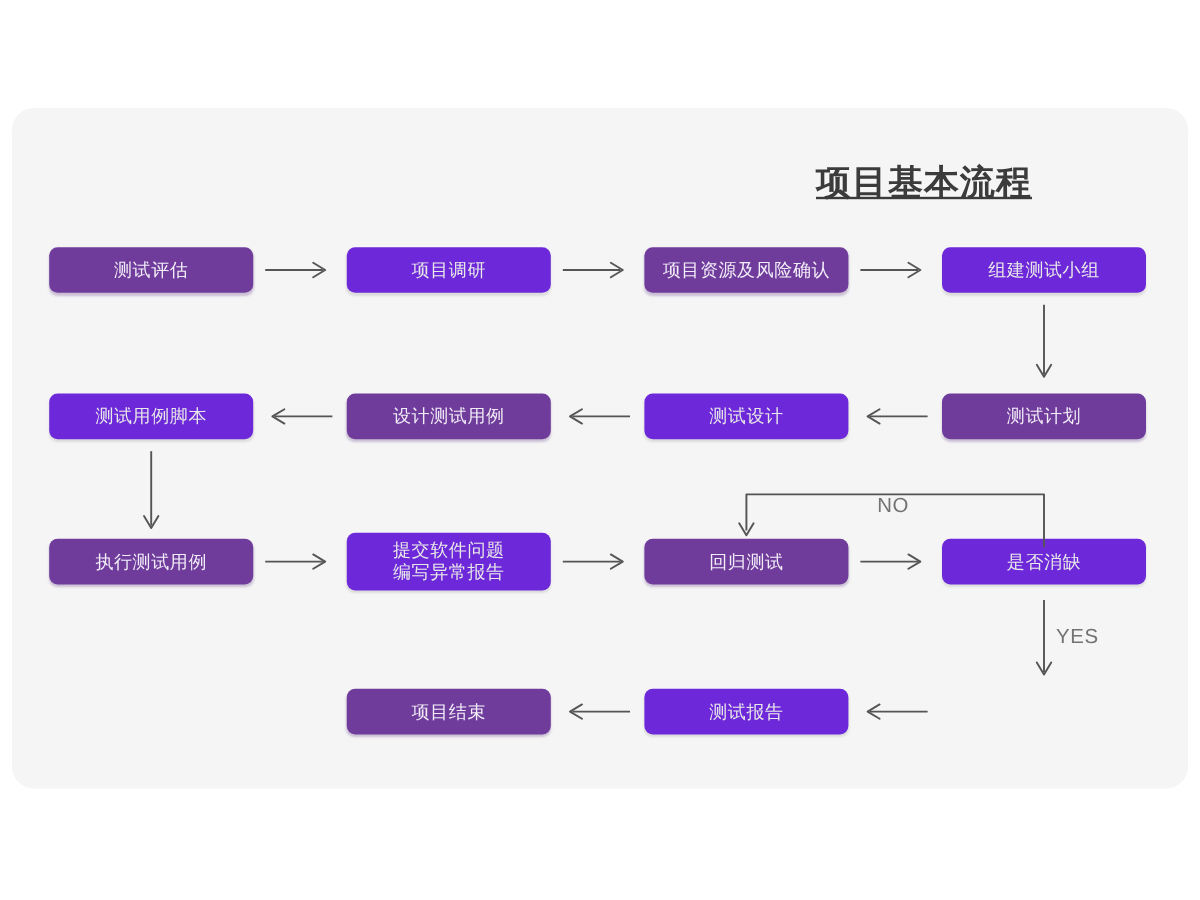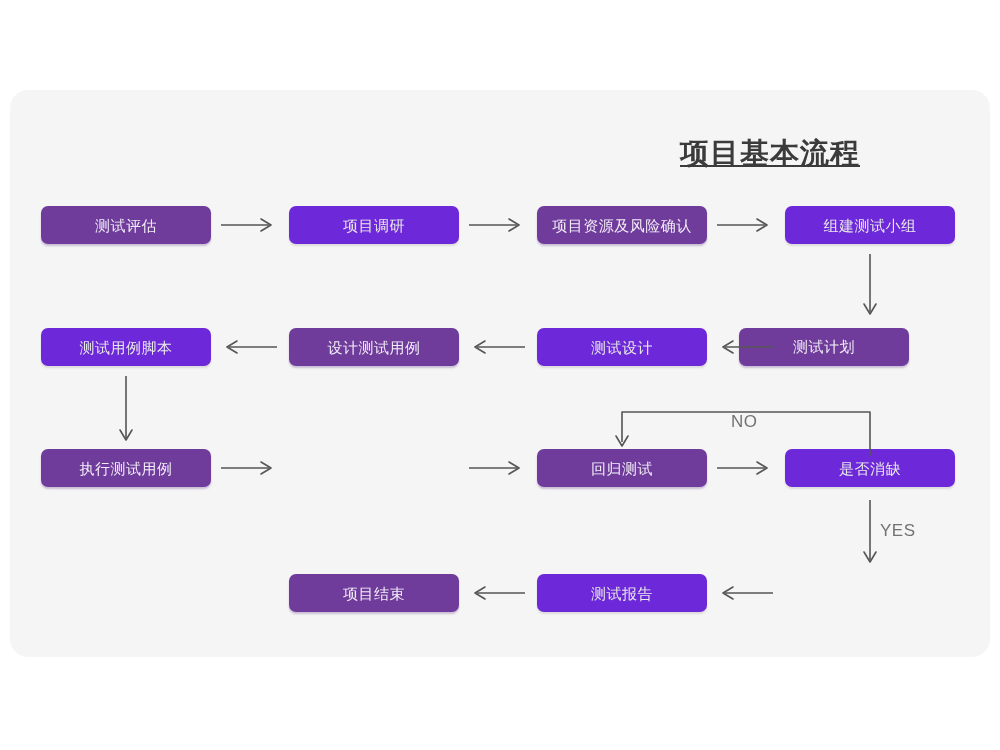--- a/index.html
+++ b/index.html
@@ -114,21 +114,21 @@
   </svg>
 
   <svg class="arrow-svg" style="left:860px; top:252px;" width="20" height="70" viewBox="0 0 20 70">
     <path d="M10 2 V60" stroke="#555555" stroke-width="1.6" fill="none"></path>
     <path d="M4 52 L10 62 L16 52" stroke="#555555" stroke-width="1.6" fill="none" stroke-linecap="round" stroke-linejoin="round"></path>
   </svg>
 
   <div class="node gray" style="left:41px;  top:328px;">测试用例脚本</div>
   <div class="node purple" style="left:289px; top:328px;">设计测试用例</div>
   <div class="node gray" style="left:537px; top:328px;">测试设计</div>
-  <div class="node purple" style="left:739px; top:328px;font-family:Liberation Serif, serif;">测试计划</div>
+  <div class="node purple" style="left:785px; top:328px;">测试计划</div>
 
   <svg class="arrow-svg" style="left:219px; top:337px;" width="62" height="20" viewBox="0 0 62 20">
     <path d="M10 10 H58" stroke="#555555" stroke-width="1.6" fill="none"></path>
     <path d="M18 4 L8 10 L18 16" stroke="#555555" stroke-width="1.6" fill="none" stroke-linecap="round" stroke-linejoin="round"></path>
   </svg>
   <svg class="arrow-svg" style="left:467px; top:337px;" width="62" height="20" viewBox="0 0 62 20">
     <path d="M10 10 H58" stroke="#555555" stroke-width="1.6" fill="none"></path>
     <path d="M18 4 L8 10 L18 16" stroke="#555555" stroke-width="1.6" fill="none" stroke-linecap="round" stroke-linejoin="round"></path>
   </svg>
   <svg class="arrow-svg" style="left:715px; top:337px;" width="62" height="20" viewBox="0 0 62 20">
@@ -136,20 +136,26 @@
     <path d="M18 4 L8 10 L18 16" stroke="#555555" stroke-width="1.6" fill="none" stroke-linecap="round" stroke-linejoin="round"></path>
   </svg>
 
   <svg class="arrow-svg" style="left:116px; top:374px;" width="20" height="75" viewBox="0 0 20 75">
     <path d="M10 2 V64" stroke="#555555" stroke-width="1.6" fill="none"></path>
     <path d="M4 56 L10 66 L16 56" stroke="#555555" stroke-width="1.6" fill="none" stroke-linecap="round" stroke-linejoin="round"></path>
   </svg>
 
   <div class="node purple" style="left:41px;  top:449px;">执行测试用例</div>
 
+  <div class="node gray tall" style="left:289px; top:444px;">
+    <span class="lines">
+      <span>提交软件问题</span><br>
+      <span>编写异常报告</span>
+    </span>
+  </div>
 
   <div class="node purple" style="left:537px; top:449px;">回归测试</div>
   <div class="node gray" style="left:785px; top:449px;">是否消缺</div>
 
   <svg class="arrow-svg" style="left:219px; top:458px;" width="62" height="20" viewBox="0 0 62 20">
     <path d="M2 10 H50" stroke="#555555" stroke-width="1.6" fill="none"></path>
     <path d="M42 4 L52 10 L42 16" stroke="#555555" stroke-width="1.6" fill="none" stroke-linecap="round" stroke-linejoin="round"></path>
   </svg>
   <svg class="arrow-svg" style="left:467px; top:458px;" width="62" height="20" viewBox="0 0 62 20">
     <path d="M2 10 H50" stroke="#555555" stroke-width="1.6" fill="none"></path>

